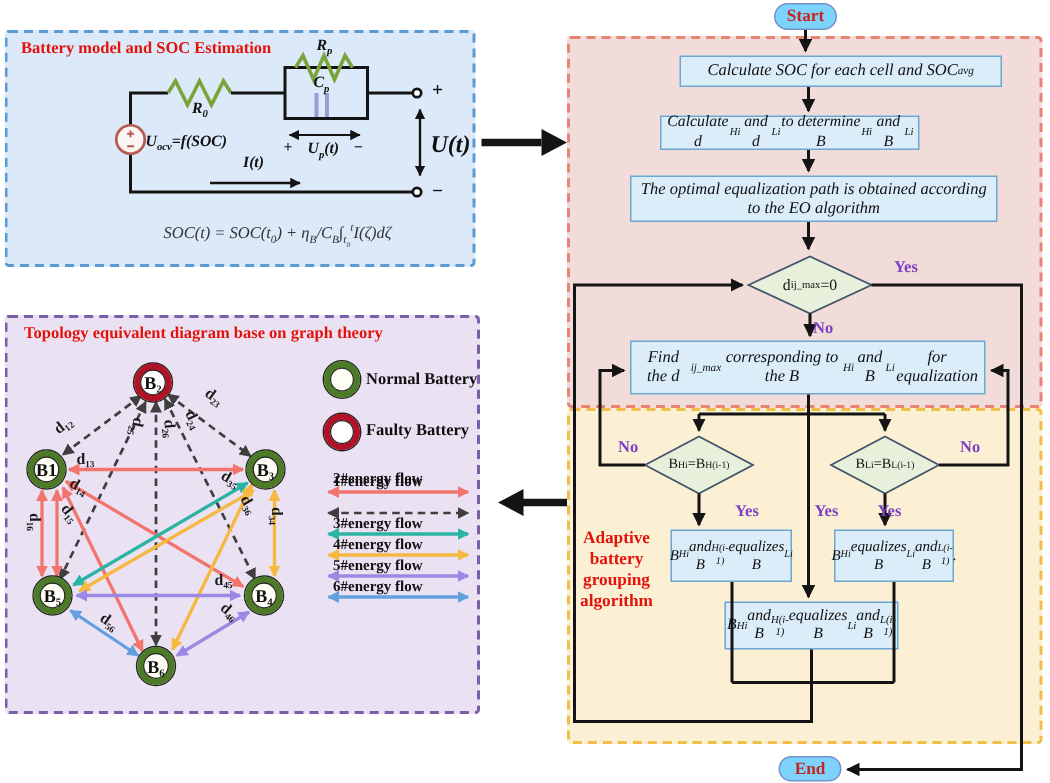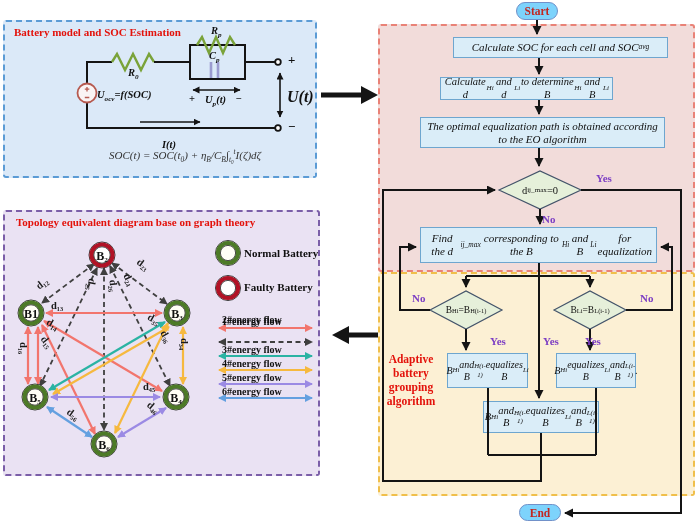--- a/index.html
+++ b/index.html
@@ -40,21 +40,21 @@
   <div class="panel panel-adaptive"></div>
 
   <div class="lab red-title" style="left:14px;top:26px;">Battery model and SOC Estimation</div>
   <div class="lab red-title" style="left:16px;top:216px;">Topology equivalent diagram base on graph theory</div>
   <div class="lab red-multi" style="left:379px;top:352px;width:64px;">Adaptive battery grouping algorithm</div>
 
   <div class="circ-lab" style="left:97px;top:89px;">U<sub>ocv</sub>=f(SOC)</div>
   <div class="circ-lab" style="left:128px;top:67px;">R<sub>0</sub></div>
   <div class="circ-lab" style="left:211px;top:25px;">R<sub>p</sub></div>
   <div class="circ-lab" style="left:209px;top:50px;">C<sub>p</sub></div>
-  <div class="circ-lab" style="left:162px;top:103px;margin-top:36px;">I(t)</div>
+  <div class="circ-lab" style="left:162px;top:103px;">I(t)</div>
   <div class="circ-lab" style="left:287px;top:88px;font-size:16px;">U(t)</div>
   <div class="circ-lab" style="left:288px;top:52px;font-size:13px;font-style:normal;">+</div>
   <div class="circ-lab" style="left:288px;top:119px;font-size:13px;font-style:normal;">−</div>
   <div class="circ-lab" style="left:189px;top:93px;font-style:normal;">+</div>
   <div class="circ-lab" style="left:205px;top:94px;">U<sub>p</sub>(t)</div>
   <div class="circ-lab" style="left:236px;top:93px;font-style:normal;">−</div>
   <div class="formula" style="left:80px;top:147px;width:210px;">SOC(t) = SOC(t<sub>0</sub>) + η<sub>B</sub>/C<sub>B</sub>∫<sub>t<sub>0</sub></sub><sup>t</sup>I(ζ)dζ</div>
 
   <div class="leg-lab" style="left:244px;top:247px;">Normal Battery</div>
   <div class="leg-lab" style="left:244px;top:281px;">Faulty Battery</div>

